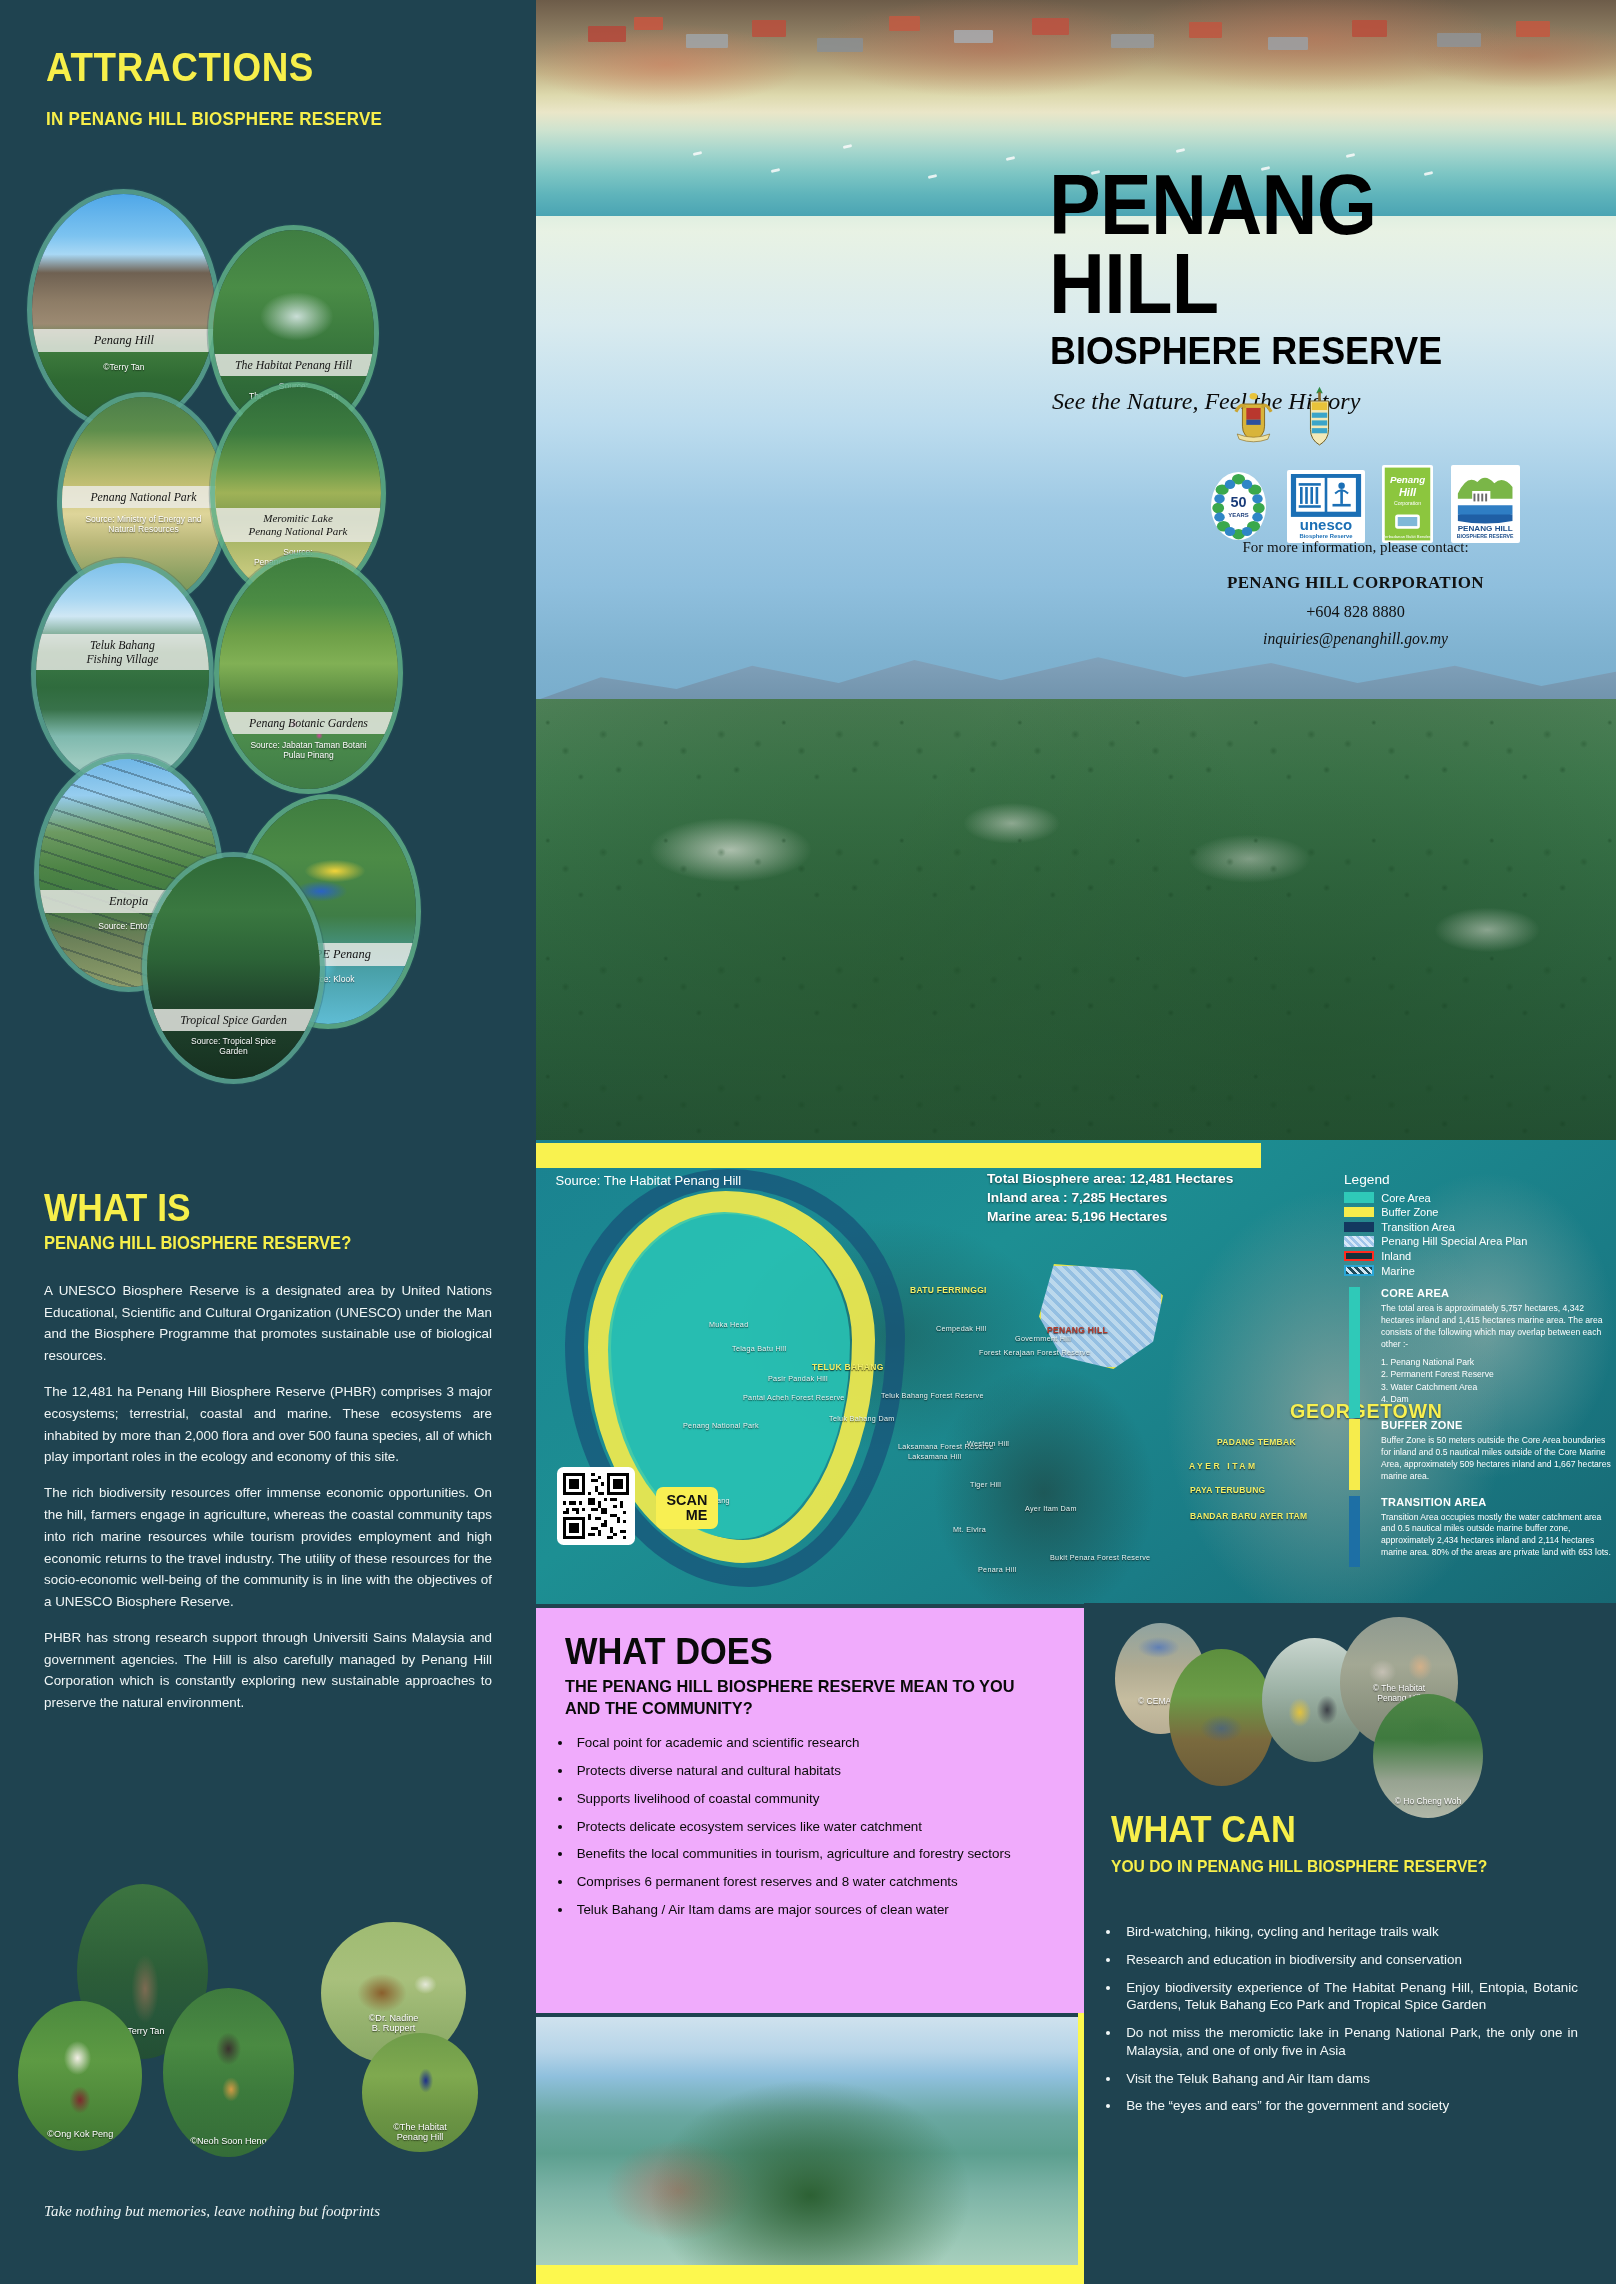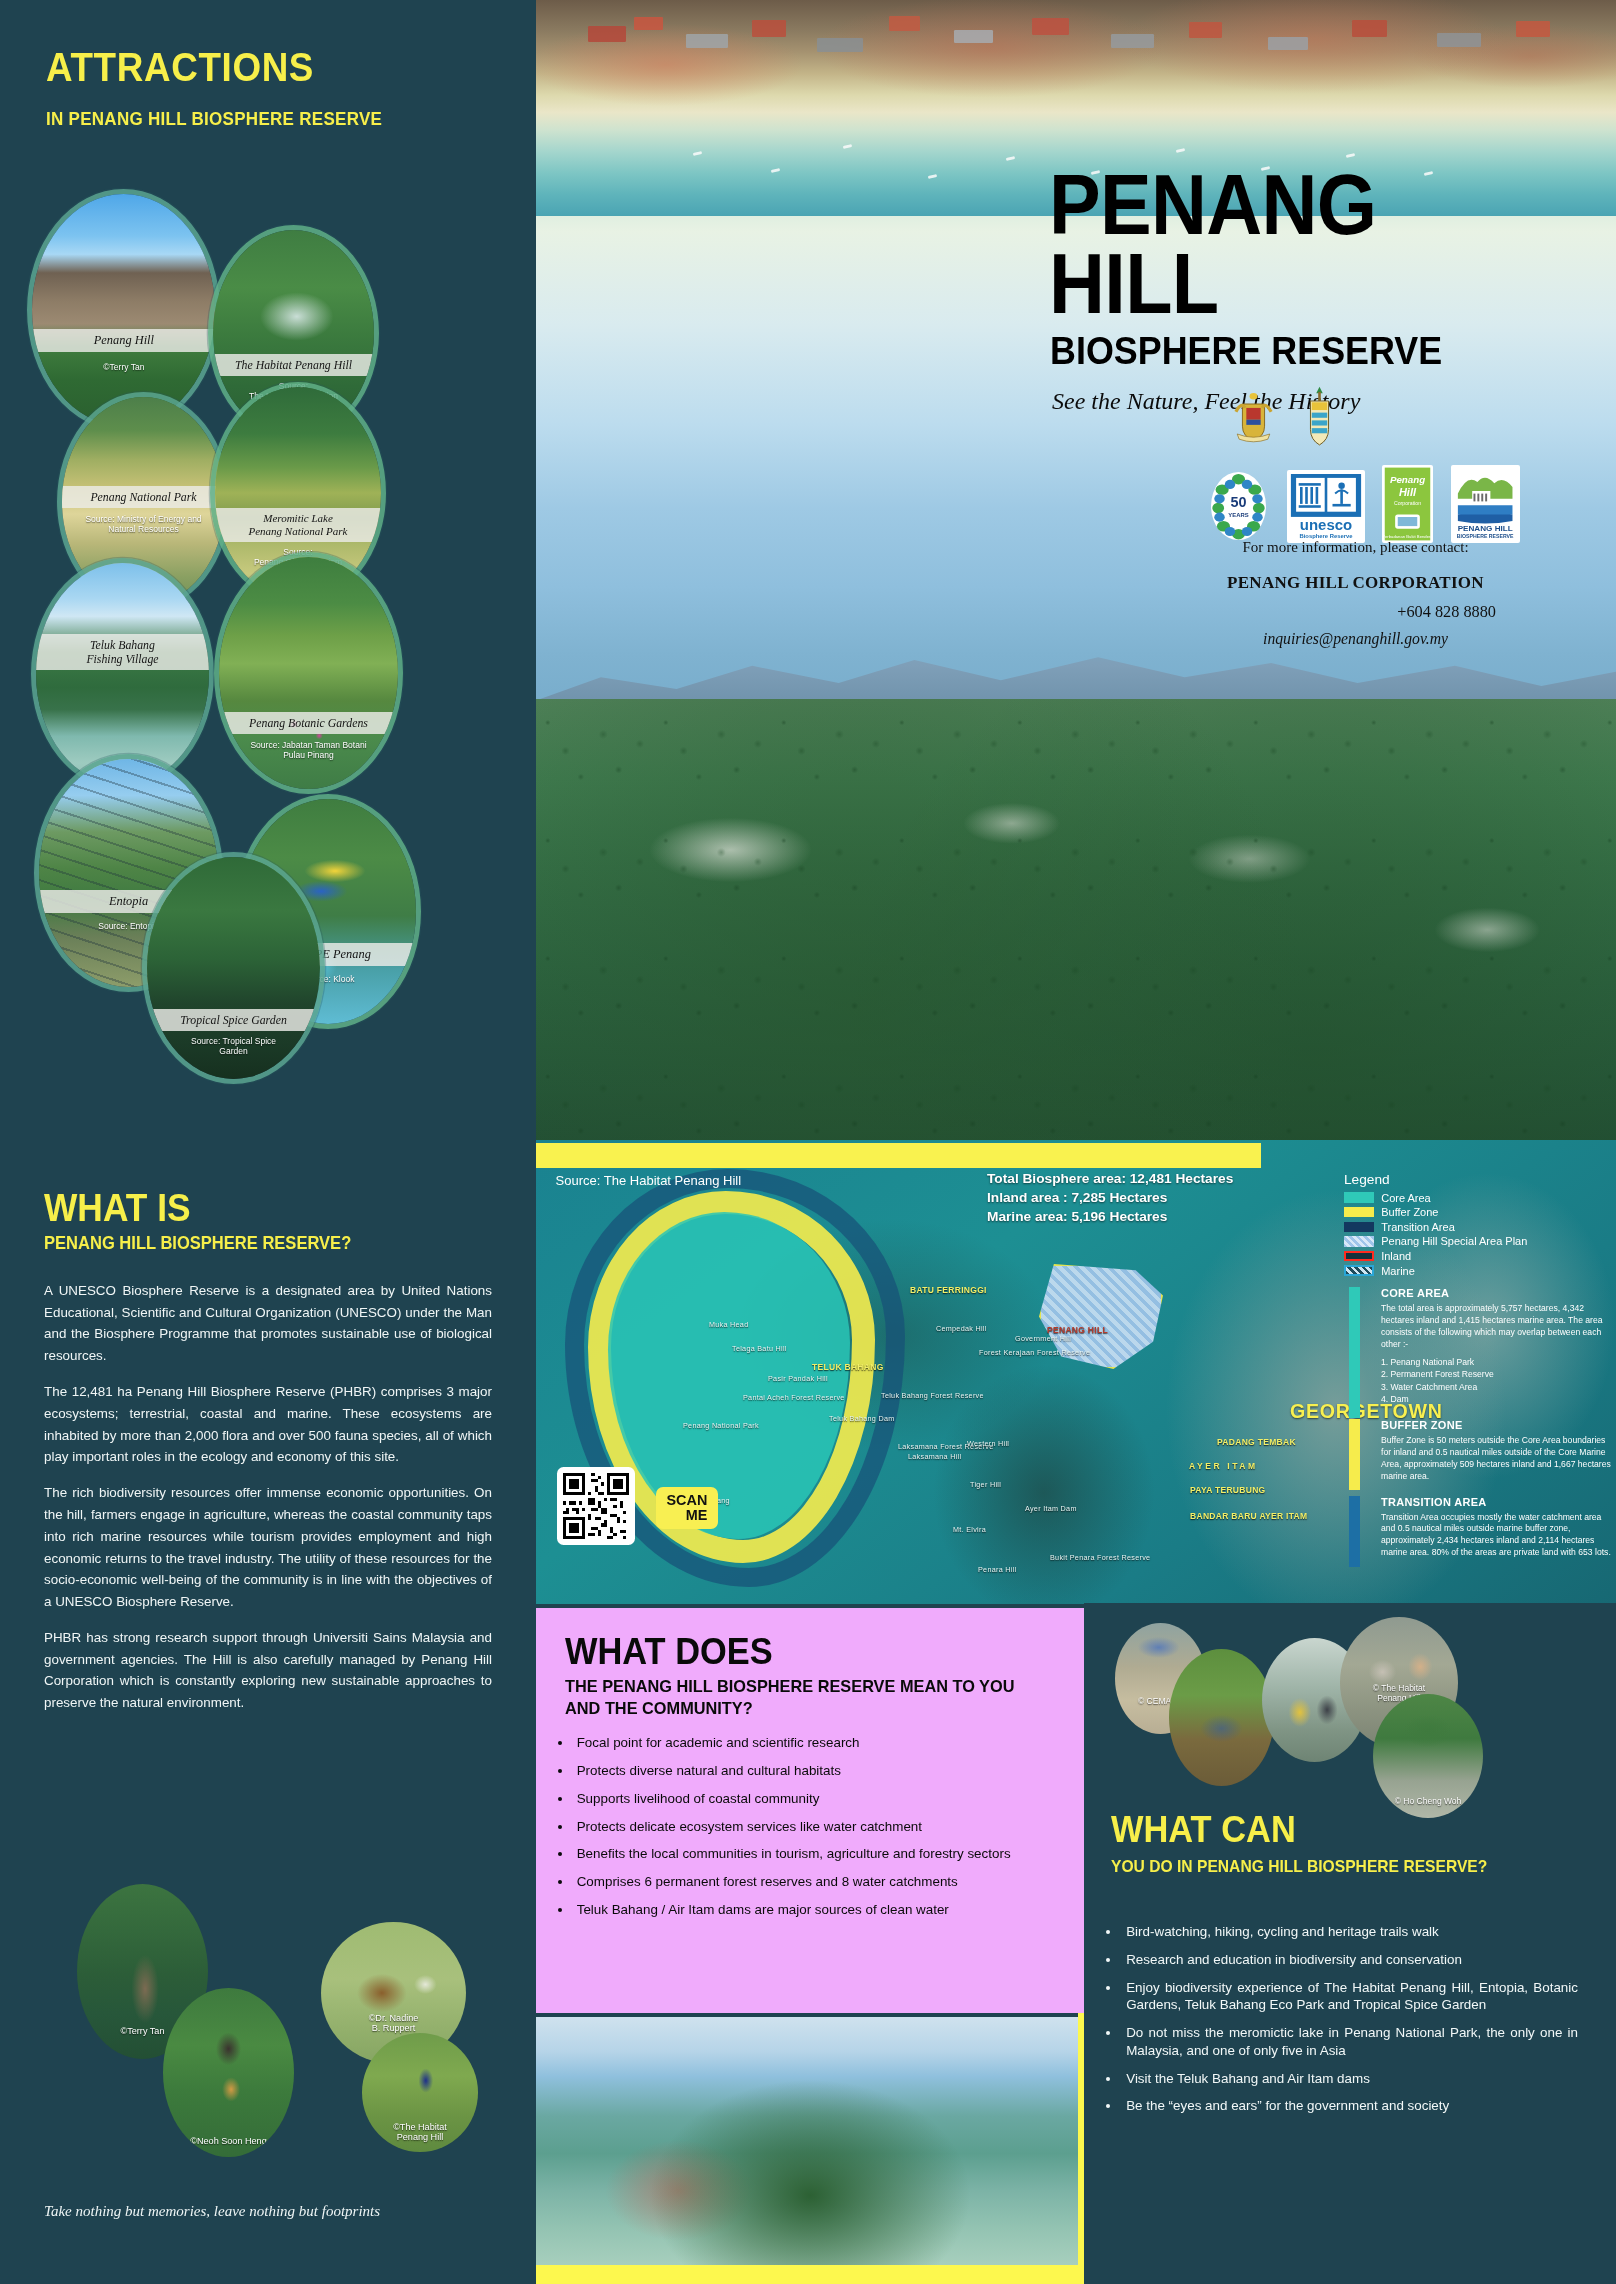--- a/index.html
+++ b/index.html
@@ -135,21 +135,21 @@
 
   #logos{ position:absolute; left:660px; top:385px; }
   .logo{ position:absolute; background:#fff; border-radius:2px; }
 
   #contact{
     position:absolute; left:679px; top:539px; width:281px;
     font-family:"Liberation Serif", serif; color:#111; text-align:center;
   }
   #contact .l1{ font-size:15px; margin-bottom:17px; }
   #contact .l2{ font-size:17px; font-weight:bold; letter-spacing:0.3px; margin-bottom:9.1px;}
-  #contact .l3{ font-size:16.3px; margin-bottom:7.8px;text-align:right; }
+  #contact .l3{ font-size:16.3px; margin-bottom:7.8px; }
   #contact .l4{ font-size:15.7px; font-style:italic; }
 
   
   #whatis{
     position:absolute; left:0; top:1140px; width:536px; height:1144px;
     background:#1f4350;
   }
   #whatis-title{
     position:absolute; left:44px; top:49px;
     font-size:38px; font-weight:bold; color:#f7ef4a; line-height:1;
@@ -591,20 +591,27 @@
 
       <div class="wl" style="left:321px; top:52px; width:145px; height:142px;
            background:
              radial-gradient(ellipse 40px 31px at 42% 50%, #8a5f2c, transparent 62%),
              radial-gradient(ellipse 17px 14.4px at 72% 44%, #e4e8d8, transparent 66%),
              linear-gradient(180deg,#9fbb72 0%,#a8c07c 40%,#93b06c 75%,#86a563 100%);">
         <div class="cr" style="top:91px; white-space:pre-line;">©Dr. Nadine
 B. Ruppert</div>
       </div>
 
+      <div class="wl" style="left:18.3px; top:131px; width:124px; height:150px;
+           background:
+             radial-gradient(ellipse 22px 27.4px at 48% 38%, #f3efe6, transparent 62%),
+             radial-gradient(ellipse 17px 22px at 50% 66%, #7e2a2e, transparent 62%),
+             linear-gradient(180deg,#4c8a3e 0%,#5d9a43 40%,#4a8438 78%,#3f7533 100%);">
+        <div class="cr" style="top:128px;">©Ong Kok Peng</div>
+      </div>
 
       <div class="wl" style="left:163px; top:118px; width:131px; height:169px;
            background:
              radial-gradient(ellipse 21px 27.4px at 50% 36%, #3a322e, transparent 60%),
              radial-gradient(ellipse 14.4px 19.6px at 52% 60%, #d39a44, transparent 62%),
              linear-gradient(180deg,#3e7a3e 0%,#4a8a42 34%,#3c7a3c 62%,#346c38 100%);">
         <div class="cr" style="top:148px;">©Neoh Soon Heng</div>
       </div>
 
       <div class="wl" style="left:362px; top:163px; width:116px; height:119px;

